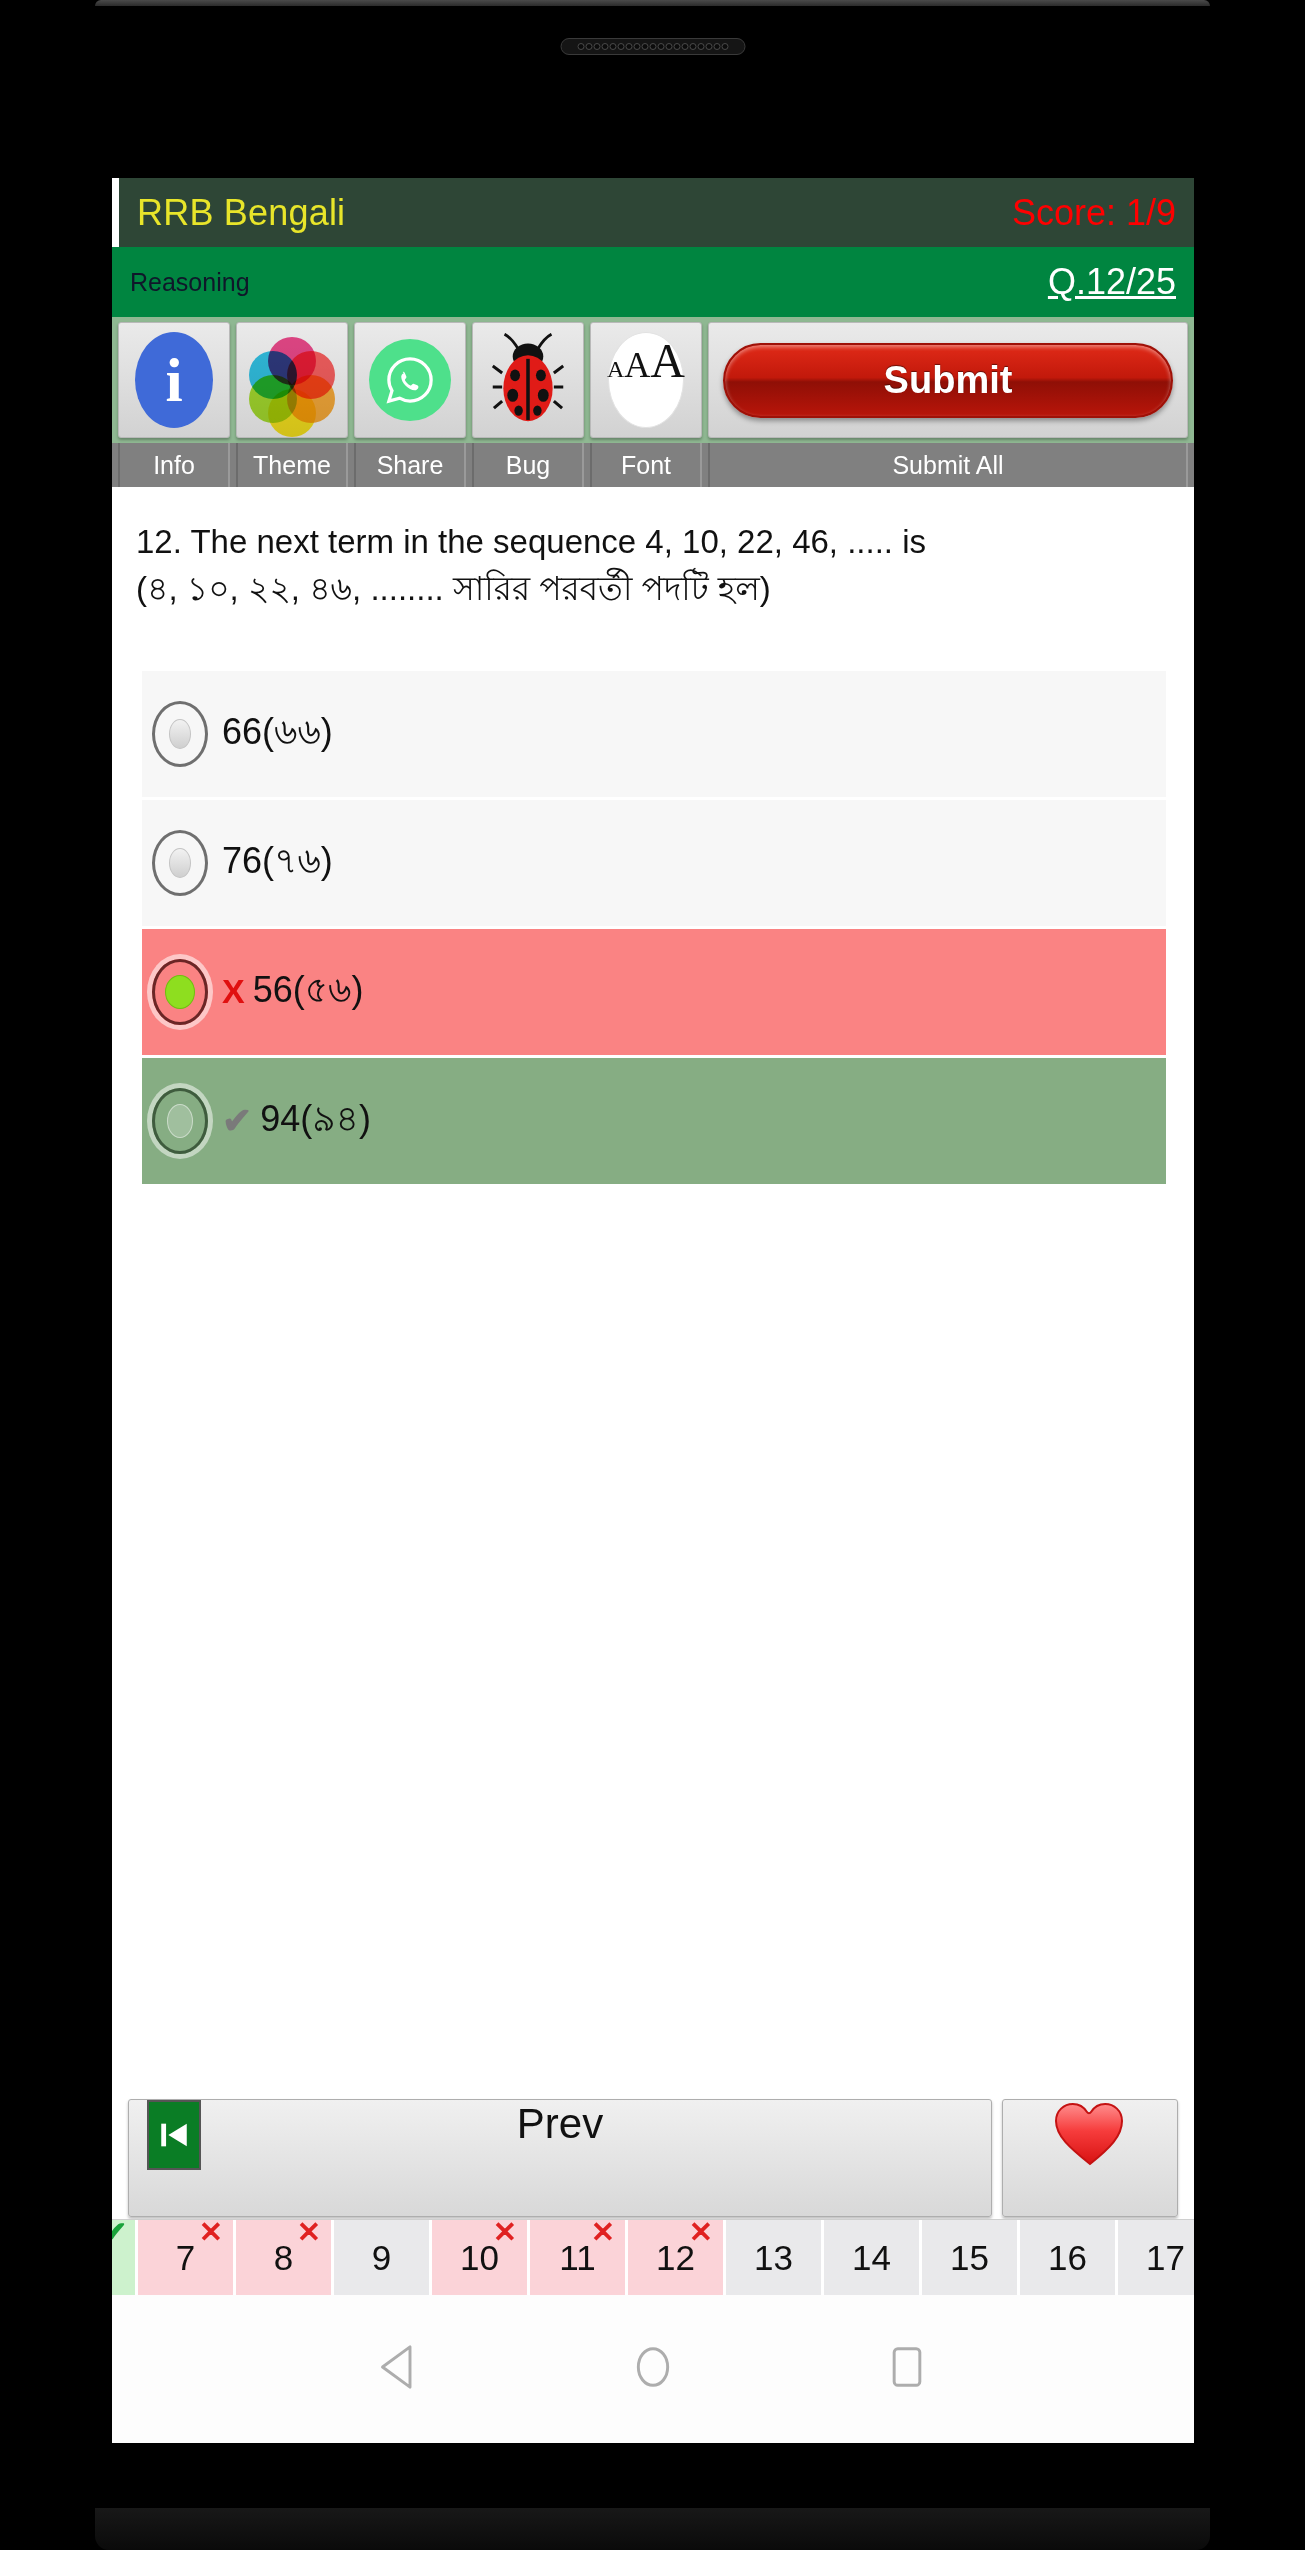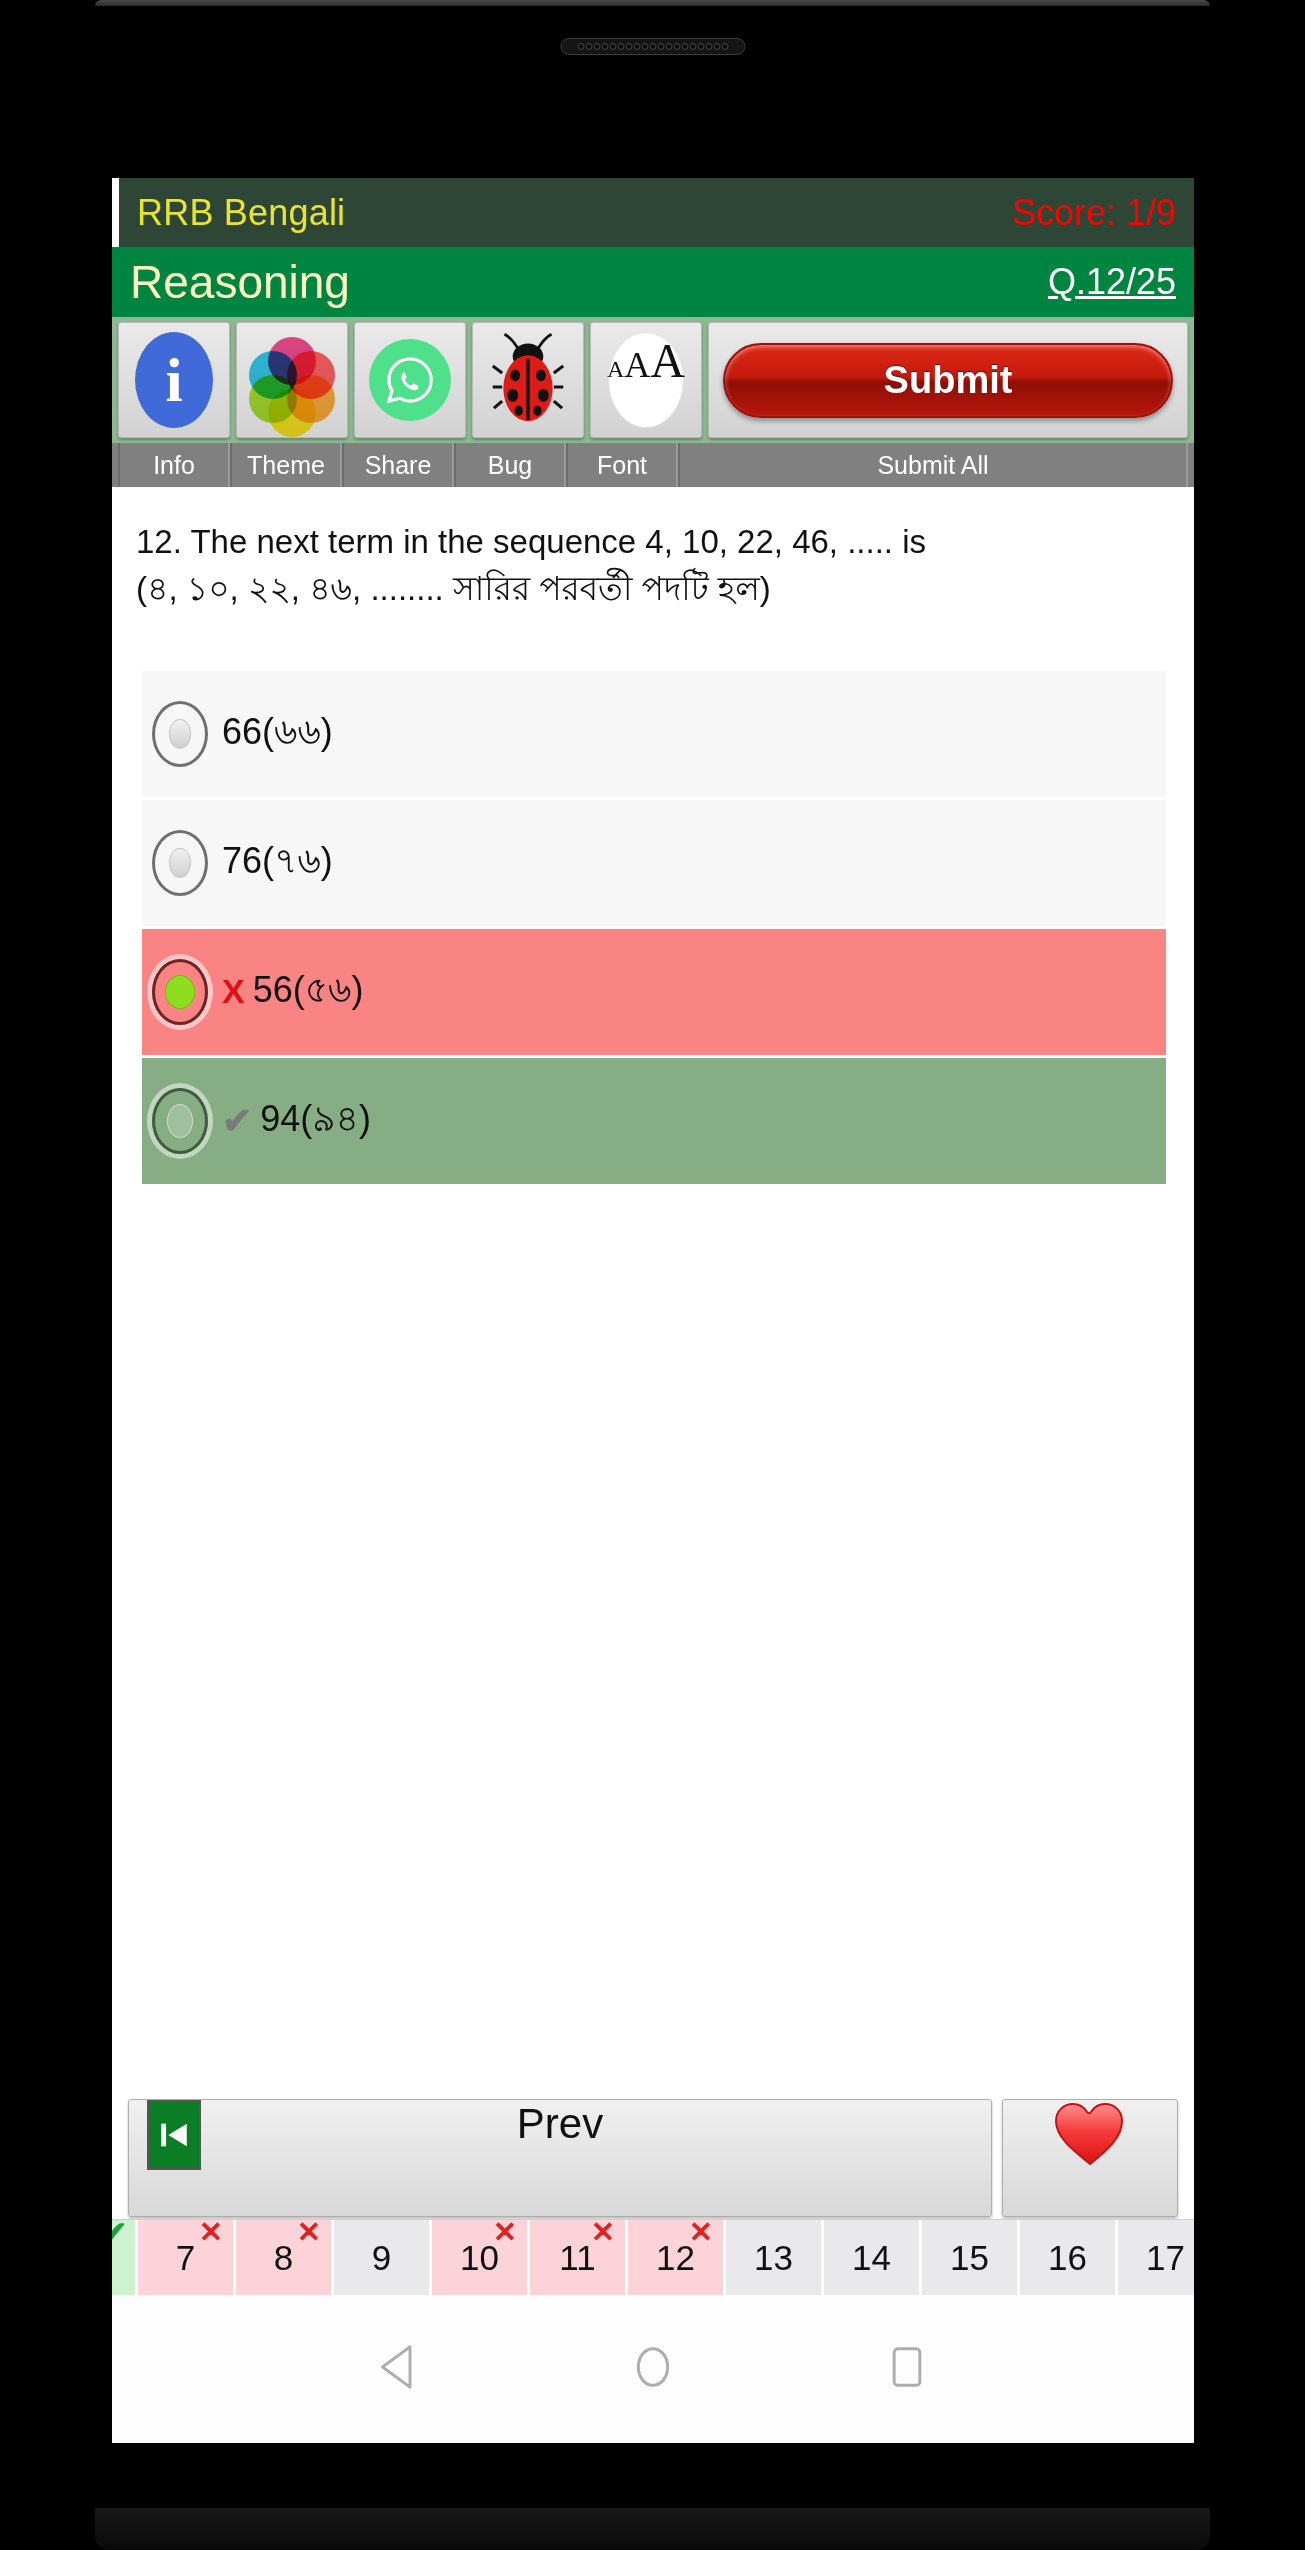--- a/index.html
+++ b/index.html
@@ -59,21 +59,21 @@
   }
   .appbar .score{
     margin-left:auto; font-size:36px; color:#ff0000; font-weight:400;
   }
   .subbar{
     height:70px; display:flex; align-items:center;
     padding:0 18px;
     background:#008540;
   }
   .subbar .subject{
-    font-size:46px; color:#fef9c3; font-weight:400;
+    font-size:25px; color:#0f172a; font-weight:400;
   }
   .subbar .qcount{
     margin-left:auto; font-size:36px; color:#ffffff; font-weight:400;text-decoration:underline;
   }
 
   
   .toolbar{
     background:#8fb892;
     padding:5px 6px 5px 6px;
     display:flex; gap:6px;
@@ -84,21 +84,21 @@
     border-radius:3px;
     height:116px;
     display:flex; align-items:center; justify-content:center;
     box-shadow:0 2px 3px rgba(0,0,0,.28);
     flex:0 0 auto; width:112px;
   }
   .tool.wide{ flex:1 1 auto; width:auto; }
 
   .labels{
     background:#808080;
-    display:flex; gap:0;
+    display:flex; gap:6px;
     padding:0 6px 0 6px;
   }
   .lbl{
     height:44px; line-height:44px; text-align:center;
     color:#ffffff; font-size:25px;
     flex:0 0 auto; width:112px;
     border-right:2px solid #9a9a9a;
     border-left:2px solid #6c6c6c;
   }
   .lbl.wide{ flex:1 1 auto; width:auto; }

